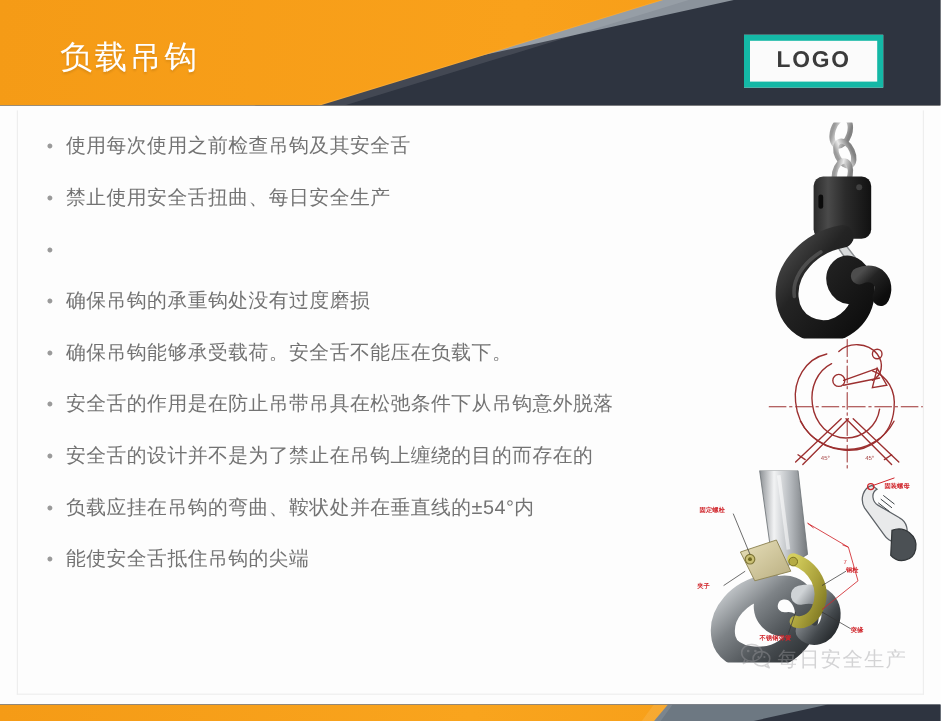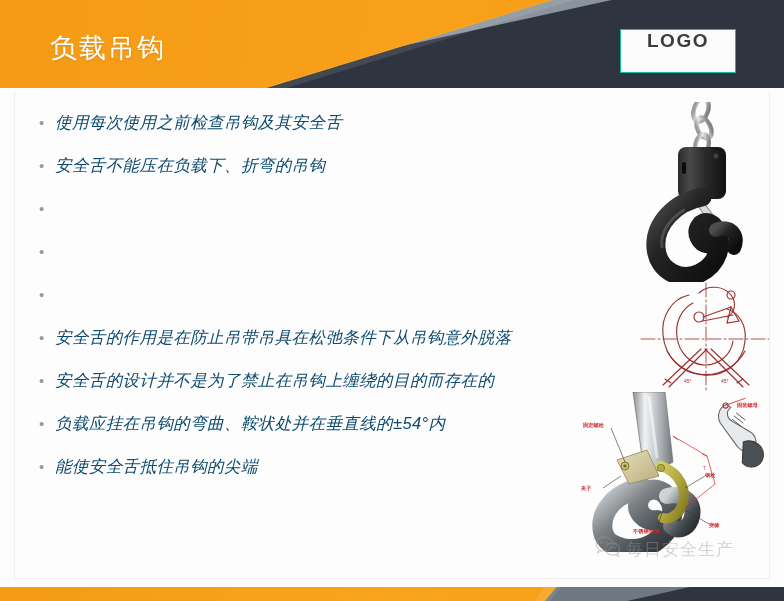--- a/index.html
+++ b/index.html
@@ -52,22 +52,22 @@
     font-weight: 400;
     letter-spacing: 2px;
     text-shadow: 0 1px 2px rgba(0,0,0,0.12);
     white-space: nowrap;
   }
   .logo-box {
     position: absolute;
     right: 48px; top: 29px;
     width: 116px; height: 44px;
     background: #fbfbfb;
-    border: 1px solid #14b8a6;
-    display: flex; justify-content: center;
+    border: 5px solid #14b8a6;
+    display: flex; align-items: center; justify-content: center;
   }
   .logo-box span {
     color: #3b3b3b;
     font-size: 19px;
     font-weight: 600;
     letter-spacing: 1.5px;
   }
 
   
   .body-area {
@@ -95,26 +95,25 @@
   }
   .bullet-dot {
     flex: 0 0 auto;
     width: 16px;
     color: #9a9a9a;
     font-size: 15px;
     line-height: 21px;
     text-align: left;
   }
   .bullet-text {
-    color: #0c4a6e;
+    color: #737373;
     font-size: 16.5px;
     letter-spacing: 0.4px;
     line-height: 21px;
     white-space: nowrap;
-    font-style: italic;
   }
 
   
   .hook-photo {
     position: absolute;
     left: 605px; top: 10px;
     width: 170px; height: 180px;
   }
   .hook-photo svg { display: block; }
 
@@ -138,21 +137,21 @@
     color: #d0252b;
     font-size: 5.2px;
     font-weight: 700;
     white-space: nowrap;
     letter-spacing: 0.1px;
   }
 
   
   .watermark {
     position: absolute;
-    left: 580px; top: 444px;
+    left: 602px; top: 444px;
     display: flex;
     align-items: center;
     gap: 5px;
     opacity: 0.42;
   }
   .wm-text {
     color: #9a9a9e;
     font-size: 17px;
     letter-spacing: 1px;
     white-space: nowrap;
@@ -205,30 +204,32 @@
 
   <div class="body-area">
 
     <ul class="bullets">
       <li class="bullet">
         <span class="bullet-dot">•</span>
         <span class="bullet-text">使用每次使用之前检查吊钩及其安全舌</span>
       </li>
       <li class="bullet">
         <span class="bullet-dot">•</span>
-        <span class="bullet-text">安全舌不能压在负载下、折弯的吊钩</span>
-      </li>
-      <li class="bullet">
-        <span class="bullet-dot">•</span>
-      </li>
-      <li class="bullet">
-        <span class="bullet-dot">•</span>
-      </li>
-      <li class="bullet">
-        <span class="bullet-dot">•</span>
+        <span class="bullet-text">禁止使用安全舌扭曲、每日安全生产</span>
+      </li>
+      <li class="bullet">
+        <span class="bullet-dot">•</span>
+      </li>
+      <li class="bullet">
+        <span class="bullet-dot">•</span>
+        <span class="bullet-text">确保吊钩的承重钩处没有过度磨损</span>
+      </li>
+      <li class="bullet">
+        <span class="bullet-dot">•</span>
+        <span class="bullet-text">确保吊钩能够承受载荷。安全舌不能压在负载下。</span>
       </li>
       <li class="bullet">
         <span class="bullet-dot">•</span>
         <span class="bullet-text">安全舌的作用是在防止吊带吊具在松弛条件下从吊钩意外脱落</span>
       </li>
       <li class="bullet">
         <span class="bullet-dot">•</span>
         <span class="bullet-text">安全舌的设计并不是为了禁止在吊钩上缠绕的目的而存在的</span>
       </li>
       <li class="bullet">

